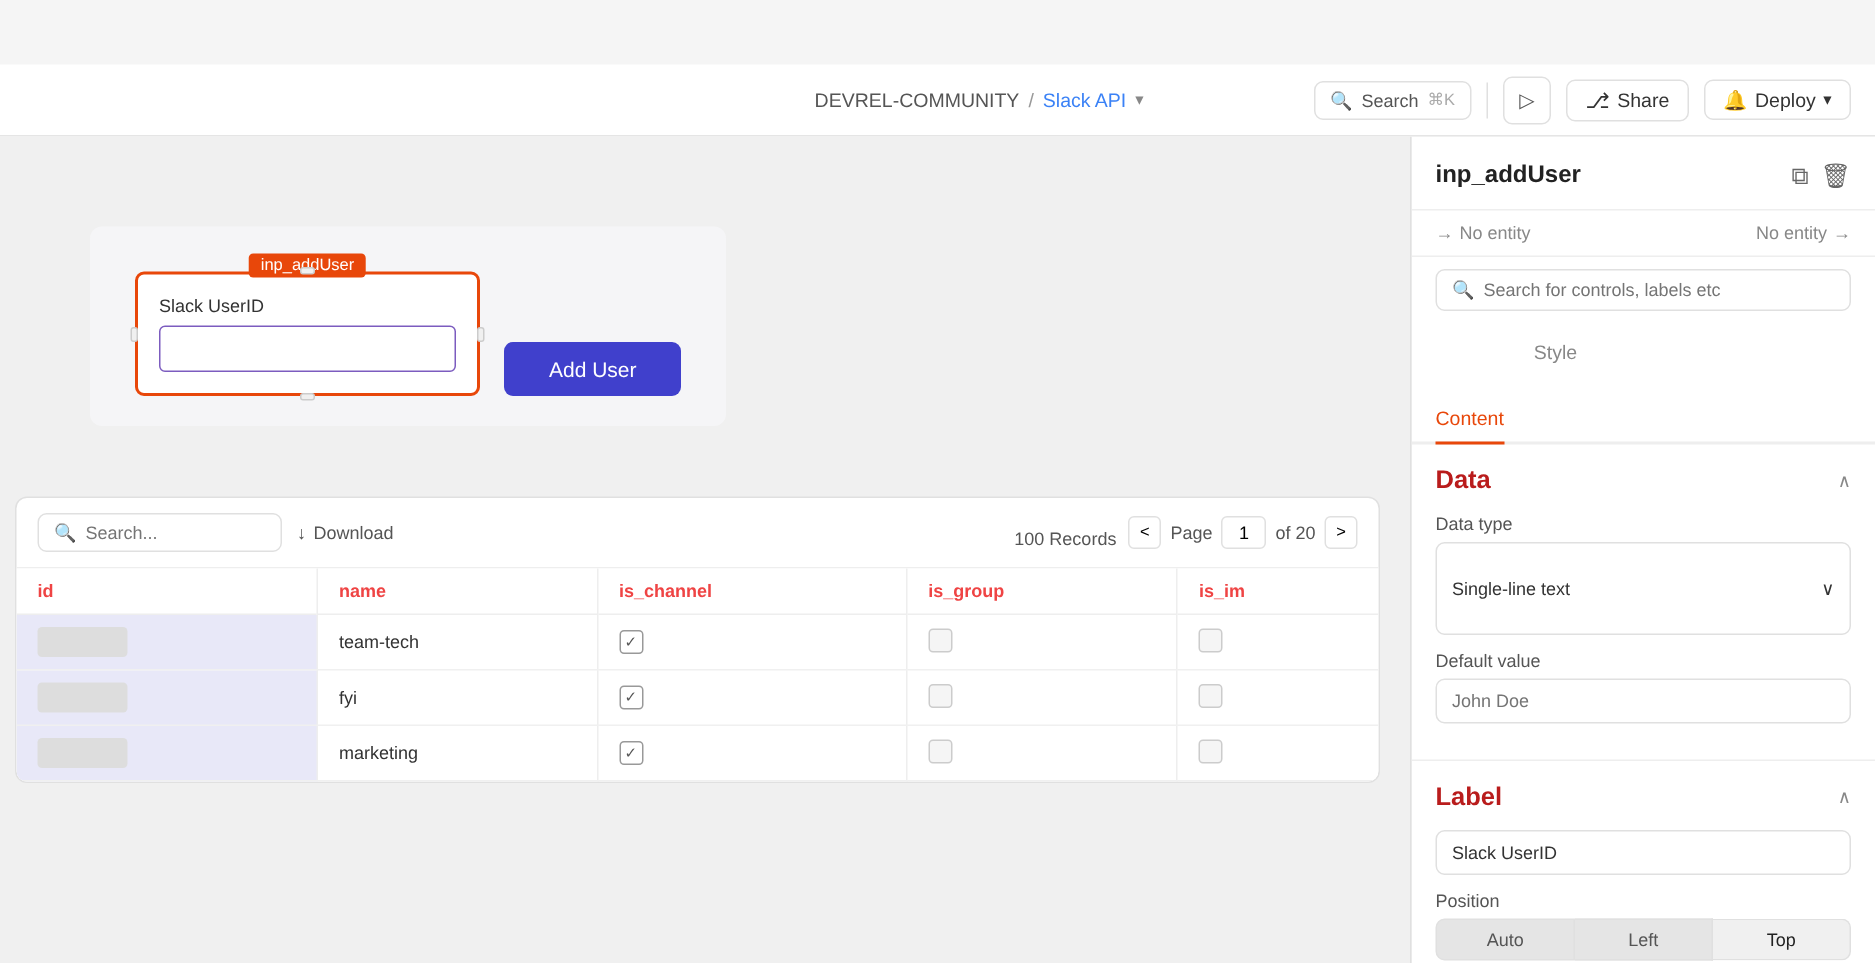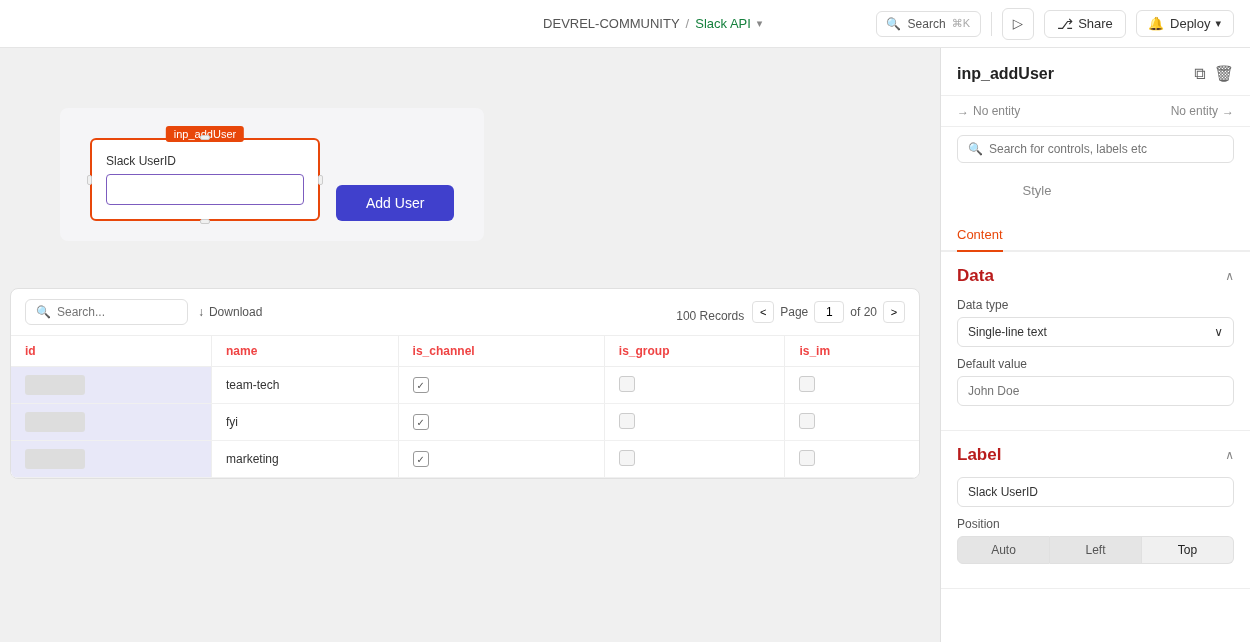--- a/index.html
+++ b/index.html
@@ -8,31 +8,32 @@
     
     .topbar {
       height: 48px;
       background: #fff;
       border-bottom: 1px solid #e5e5e5;
       display: flex;
       align-items: center;
       padding: 0 16px;
       gap: 16px;
       flex-shrink: 0;
+      margin-top: 43px;
     }
     .topbar-breadcrumb {
       display: flex;
       align-items: center;
       gap: 6px;
       flex: 1;
       justify-content: center;
     }
     .topbar-breadcrumb .project { color: #555; font-size: 13px; }
     .topbar-breadcrumb .sep { color: #999; }
-    .topbar-breadcrumb .page-name { font-size: 13px; font-weight: 500; color: #15803d; }
+    .topbar-breadcrumb .page-name { font-size: 13px; font-weight: 500; color: #3b82f6; }
     .topbar-breadcrumb .chevron { color: #888; font-size: 11px; cursor: pointer; }
     .topbar-right { display: flex; align-items: center; gap: 10px; }
     .search-cmd-btn {
       display: flex; align-items: center; gap: 6px;
       border: 1px solid #e0e0e0; border-radius: 6px;
       padding: 5px 10px; background: #fff; cursor: pointer; color: #555; font-size: 12px;
     }
     .play-btn {
       width: 32px; height: 32px; border-radius: 6px; border: 1px solid #e0e0e0;
       background: #fff; cursor: pointer; display: flex; align-items: center; justify-content: center;
@@ -226,21 +227,21 @@
     .section-header {
       display: flex; align-items: center; justify-content: space-between;
       margin-bottom: 12px;
     }
     .section-title { font-size: 17px; font-weight: 600; color: #b91c1c; }
     .section-chevron { color: #888; font-size: 12px; cursor: pointer; }
     .field-row { margin-bottom: 10px; }
     .field-row label { display: block; font-size: 12px; color: #555; margin-bottom: 5px; }
     .select-box {
       width: 100%; border: 1px solid #e0e0e0; border-radius: 6px;
-      padding: 7px 10px; font-size: 12px; color: #333; background: #fff;
+      padding: 23px 10px; font-size: 12px; color: #333; background: #fff;
       display: flex; align-items: center; justify-content: space-between; cursor: pointer;
     }
     .text-input-box {
       width: 100%; border: 1px solid #e0e0e0; border-radius: 6px;
       padding: 7px 10px; font-size: 12px; color: #888; background: #fff;
     }
     .text-input-value {
       width: 100%; border: 1px solid #e0e0e0; border-radius: 6px;
       padding: 7px 10px; font-size: 12px; color: #333; background: #fff;
     }

